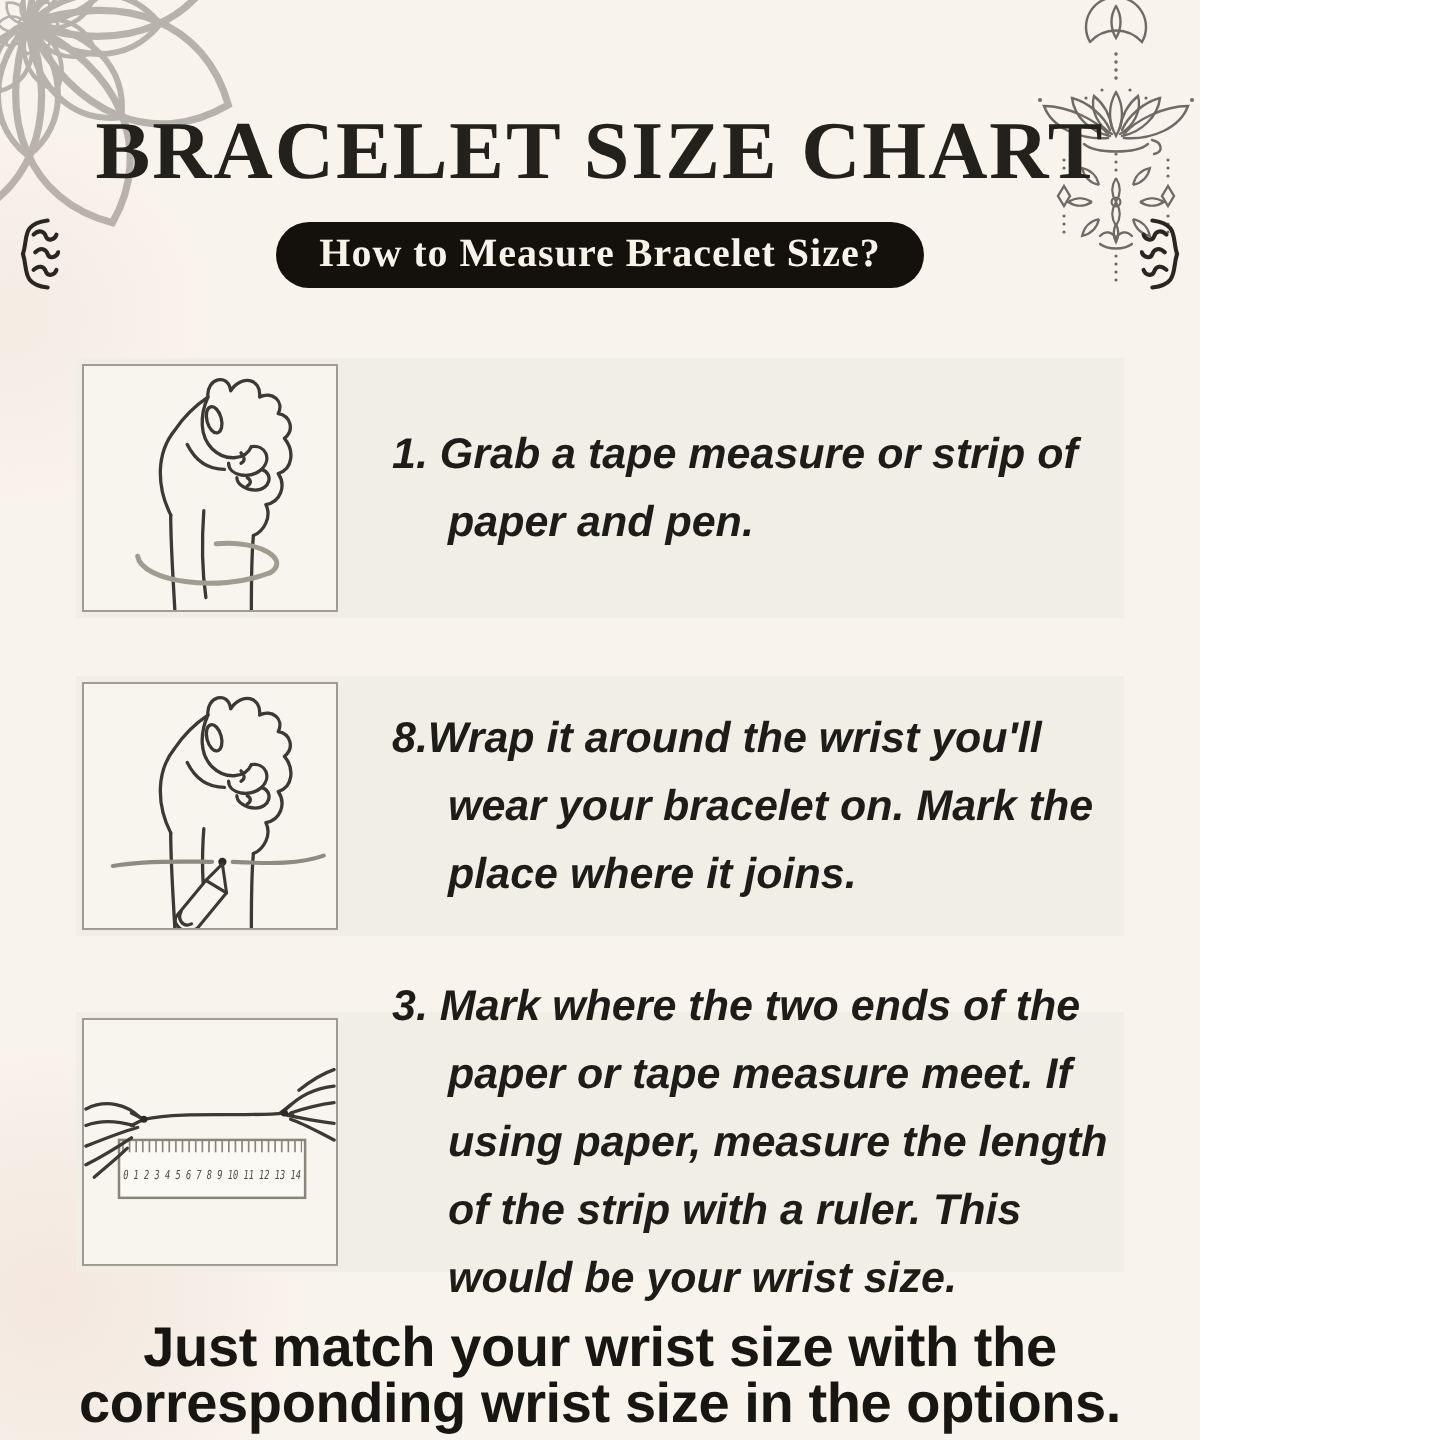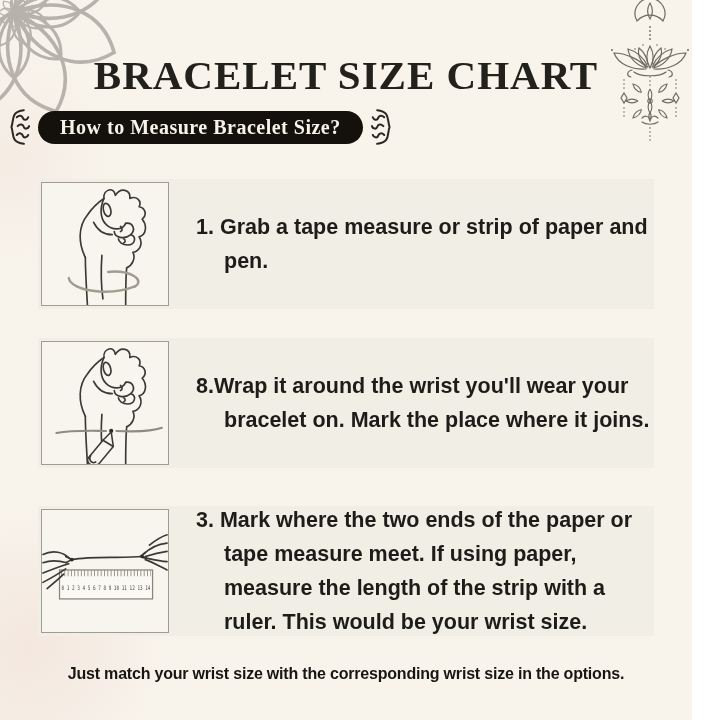--- a/index.html
+++ b/index.html
@@ -1,59 +1,59 @@
 <!DOCTYPE html>
 <html><head>
 <meta charset="utf-8">
 <style>
   html,body { margin:0; padding:0; }
   .page {
-    position:relative; width:692px; height:720px; overflow:hidden;
+    position:relative; width:600px; height:720px; overflow:hidden;
     background:
       radial-gradient(circle at 4% 90%, rgba(225,178,168,0.20), transparent 16%),
       radial-gradient(circle at 1% 22%, rgba(225,178,168,0.12), transparent 14%),
       #f8f4ec;
     font-family:"Liberation Sans", sans-serif;
     color:#1d1c19;
   }
   svg { display:block; }
   .decor { position:absolute; pointer-events:none; }
   .mandala { left:-116px; top:-118px; }
   .ornament { right:-4px; top:0; }
 
   header { position:relative; text-align:center; padding-top:52px; }
   h1 {
     margin:0; font-family:"Liberation Serif", serif; font-weight:700;
     font-size:41px; line-height:47px; letter-spacing:1px; color:#23211c;
   }
-  .badge-row { display:flex; justify-content:flex-start; align-items:center; gap:8px; margin-top:6px; height:44px; }
+  .badge-row { display:flex; justify-content:space-between; align-items:center; gap:8px; margin-top:6px; height:44px; }
   .badge {
     background:#14110d; color:#f7f3e9; font-family:"Liberation Serif", serif;
     font-weight:700; font-size:20px; letter-spacing:0.5px;
     padding:5px 22px; border-radius:19px; white-space:nowrap;
   }
 
-  .steps { margin:30px 38px 0 38px; }
+  .steps { margin:30px 38px 0 38px;font-style:italic; }
   .step-row {
     display:flex; align-items:center; background:#f1eee6;
     height:130px; margin-bottom:29px;
   }
   .step-row:last-child { margin-bottom:0;margin-top:38px; }
   .illus-frame {
     flex:none; width:128px; height:124px; margin:3px;
     background:#f7f5ee; border:1px solid #a09c93; box-sizing:border-box;
   }
   .illus-frame svg { width:100%; height:100%; }
   .step-text {
     flex:1; margin:0; padding:0 4px 0 52px; text-indent:-28px;
     font-size:21.5px; font-weight:600; line-height:34px; color:#1d1c19;
   }
   .footer {
     margin:24px 8px 0 8px; text-align:center;
-    font-size:16px; font-weight:600; letter-spacing:-0.2px; line-height:28px; color:#171613;
+    font-size:28px; font-weight:600; letter-spacing:-0.2px; line-height:28px; color:#171613;
   }
   .lineart { stroke:#3b3935; stroke-width:1.6; fill:none; stroke-linecap:round; stroke-linejoin:round; }
   .grayline { stroke:#a09c8f; stroke-width:2.4; fill:none; stroke-linecap:round; }
 </style>
 </head>
 <body>
 
 <div class="page">
 
   <svg class="decor mandala" width="260" height="260" viewBox="-130 -130 260 260">

